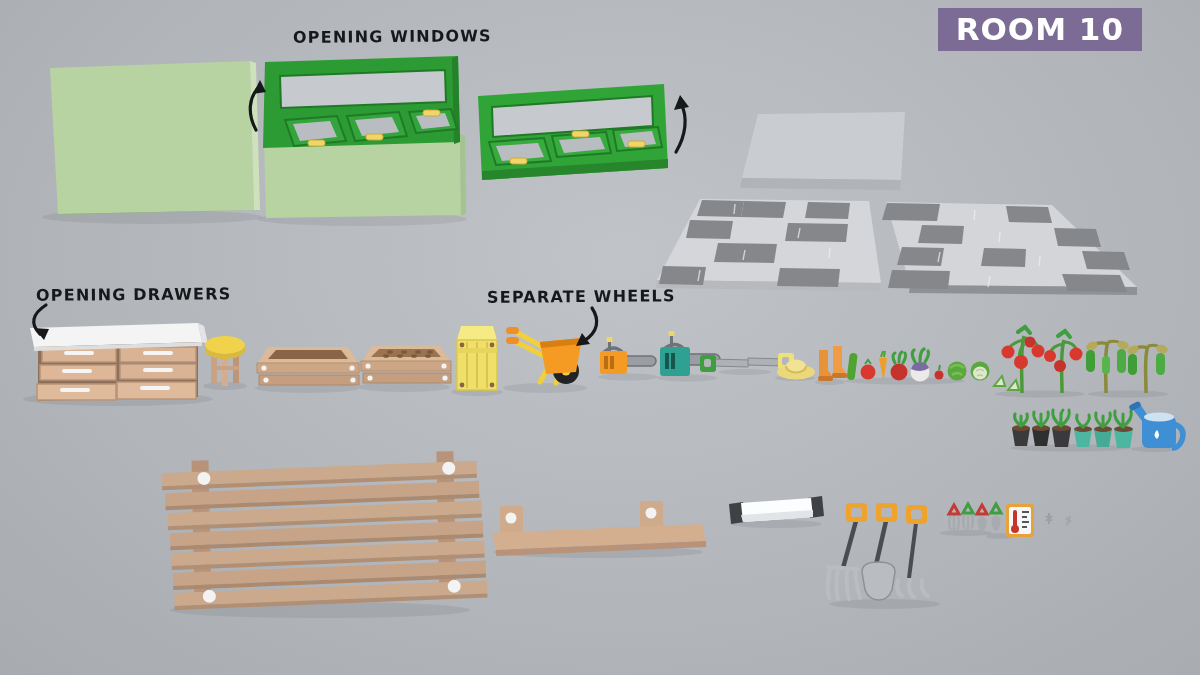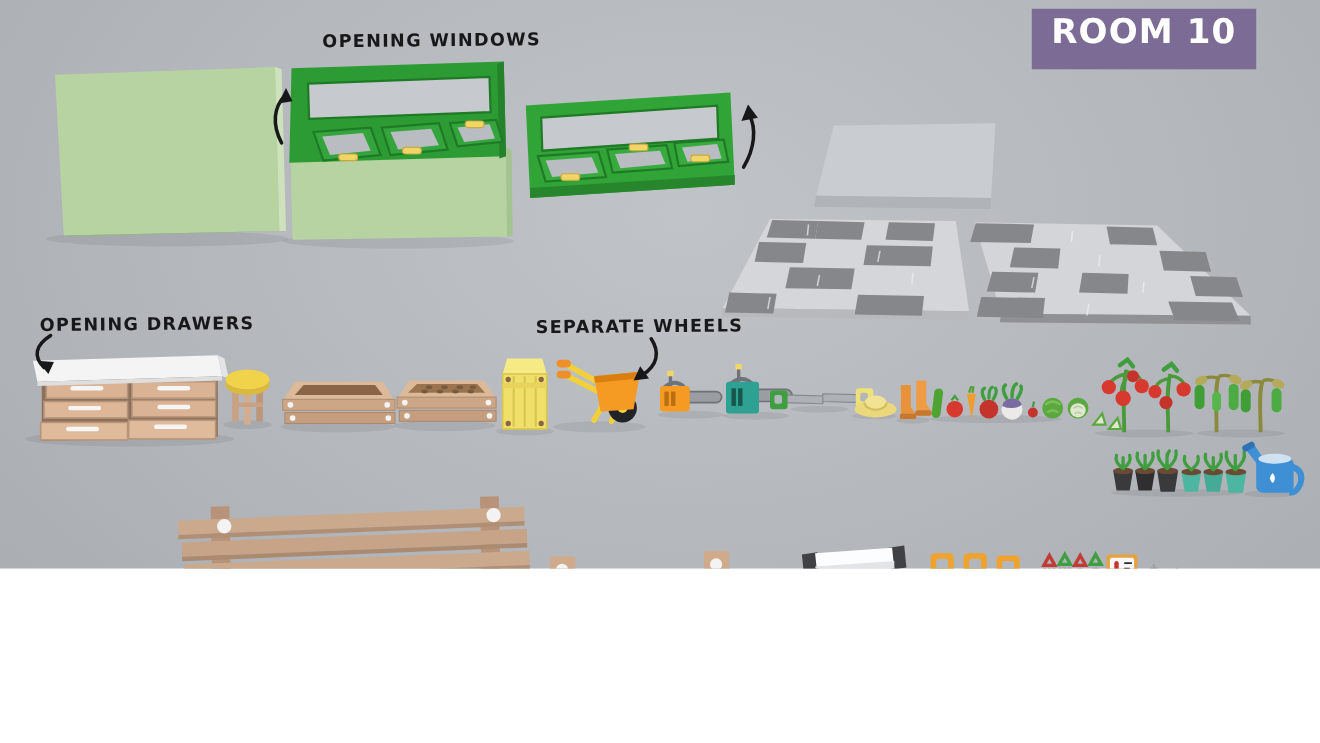--- a/index.html
+++ b/index.html
@@ -1,31 +1,31 @@
 <!DOCTYPE html>
 <html><head>
 <meta charset="utf-8">
 <style>
   html,body{margin:0;padding:0;}
   .stage{
-    position:relative;width:1200px;height:517px;overflow:hidden;
+    position:relative;width:1200px;height:675px;overflow:hidden;
     background:radial-gradient(ellipse 900px 600px at 52% 38%, #c0c3c8 0%, #b3b6bb 55%, #a7abb0 100%);
     font-family:"DejaVu Sans","Liberation Sans",sans-serif;
   }
   .stage svg{position:absolute;left:0;top:0;}
   .annotation{
     position:absolute;color:#17181a;font-weight:900;font-size:16px;
     letter-spacing:1.2px;white-space:nowrap;
     font-family:"DejaVu Sans","Liberation Sans",sans-serif;
     transform:rotate(-0.5deg);
   }
   .badge{
     position:absolute;right:58px;top:8px;background:#7b6b95;color:#ffffff;
     font-weight:900;font-size:31px;letter-spacing:1px;
-    padding:4px 18px 17px 18px;line-height:1.1;
+    padding:4px 18px 5px 18px;line-height:1.1;
     font-family:"DejaVu Sans","Liberation Sans",sans-serif;
   }
 </style>
 </head>
 <body>
 
 <div class="stage">
 
 <svg width="1200" height="675" viewBox="0 0 1200 675">
 

